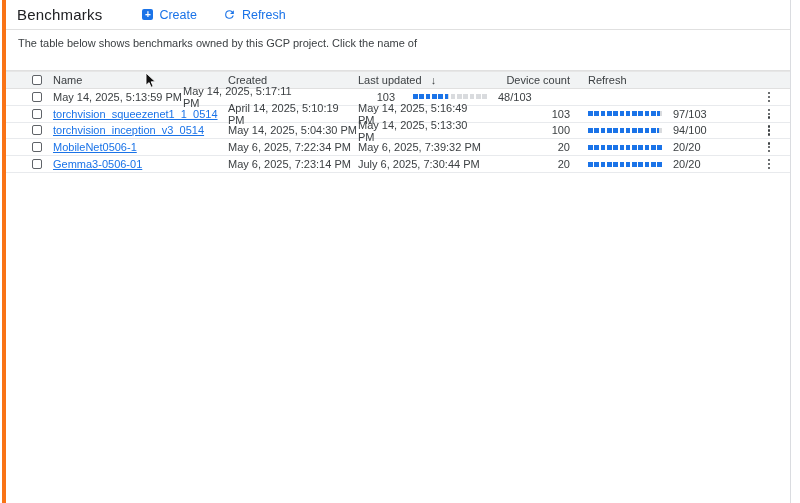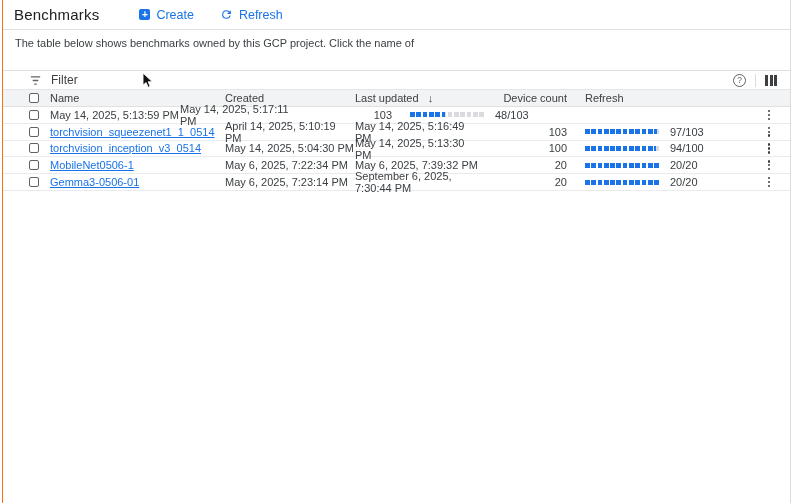--- a/index.html
+++ b/index.html
@@ -1,19 +1,19 @@
 <!DOCTYPE html>
 <html><head>
 <meta charset="utf-8">
 <style>
   * { margin:0; padding:0; box-sizing:border-box; }
   html,body { width:800px; height:503px; background:#fff; overflow:hidden;
               font-family:"Liberation Sans", sans-serif; color:#3c4043; }
   .frame { position:relative; margin-left:2px; width:789px; height:503px;
-           border-left:1px solid #f97316; border-right:1px solid #dadce0; background:#fff; }
+           border-left:4px solid #f97316; border-right:1px solid #dadce0; background:#fff; }
 
   
   .topbar { height:30px; display:flex; align-items:center; padding-left:11px;
             border-bottom:1px solid #e0e0e0; }
   .page-title { font-size:15px; font-weight:500; color:#202124; letter-spacing:.2px; }
   .topbar-actions { display:flex; align-items:center; margin-left:40px; gap:26px; }
   .tb-btn { display:flex; align-items:center; gap:6px; color:#1a73e8; font-size:12.5px;
             font-weight:500; cursor:pointer; background:none; border:none;
             font-family:"Liberation Sans", sans-serif; }
   .plus-box { width:11px; height:11px; background:#1a73e8; border-radius:2px; color:#fff;
@@ -86,39 +86,20 @@
         </svg>
         <span>Refresh</span>
       </button>
     </div>
   </div>
 
   <div class="desc">
     <span>The table below shows benchmarks owned by this GCP project. Click the name of</span>
   </div>
 
-  <div class="filterbar">
-    <div class="filter-left">
-      <svg width="13" height="13" viewBox="0 0 14 14">
-        <path d="M2 3.2h10M4 7h6M5.7 10.8h2.6" stroke="#5f6368" stroke-width="1.4" fill="none"></path>
-      </svg>
-      <span class="filter-label">Filter</span>
-    </div>
-    <div class="filter-right">
-      <div class="help-circle">
-        <span>?</span>
-      </div>
-      <div class="vsep"></div>
-      <div class="cols-icon">
-          <i></i>
-          <i></i>
-          <i></i>
-        </div>
-    </div>
-  </div>
 
   <div class="thead">
     <div class="col-check">
       <span class="cbox"></span>
     </div>
     <div class="col-name">Name</div>
     <div class="col-created">Created</div>
     <div class="col-updated">
       <span>Last updated</span>
       <span class="sort-arrow">↓</span>
@@ -227,21 +208,21 @@
   </div>
 
   <div class="trow">
     <div class="col-check">
       <span class="cbox"></span>
     </div>
     <div class="col-name">
       <span class="name-link">Gemma3-0506-01</span>
     </div>
     <div class="col-created cell-muted">May 6, 2025, 7:23:14 PM</div>
-    <div class="col-updated cell-muted">September 6, 2025, 7:30:44 PM</div>
+    <div class="col-updated cell-muted">July 6, 2025, 7:30:44 PM</div>
     <div class="col-device cell-muted">20</div>
     <div class="col-progress">
       <span class="pbar">
         <span class="pbar-fill" style="width: 100%;"></span>
       </span>
       <span class="pbar-label">20/20</span>
     </div>
     <div class="col-menu">
       <span class="dots">
             <i></i>

